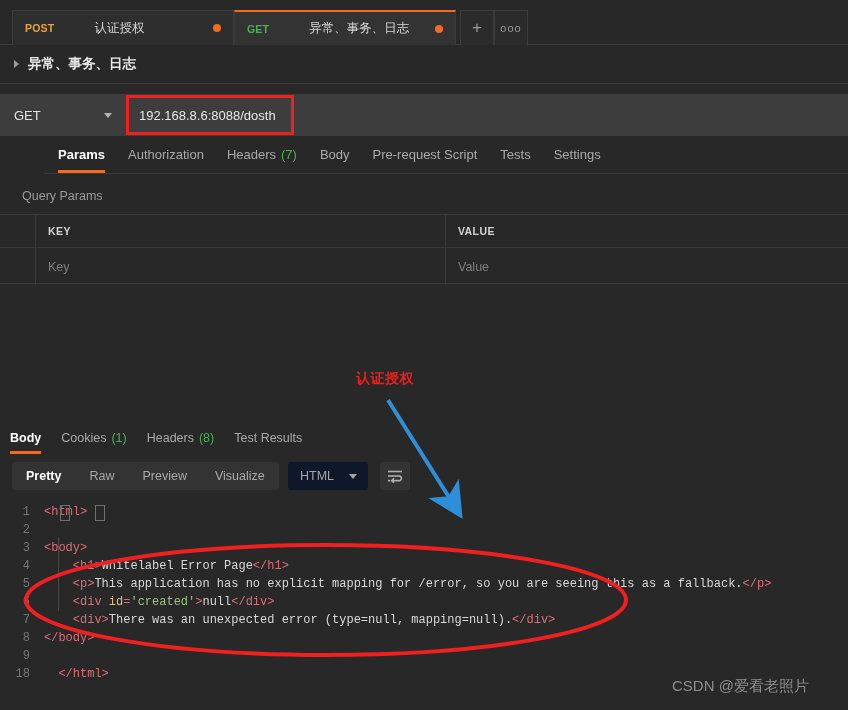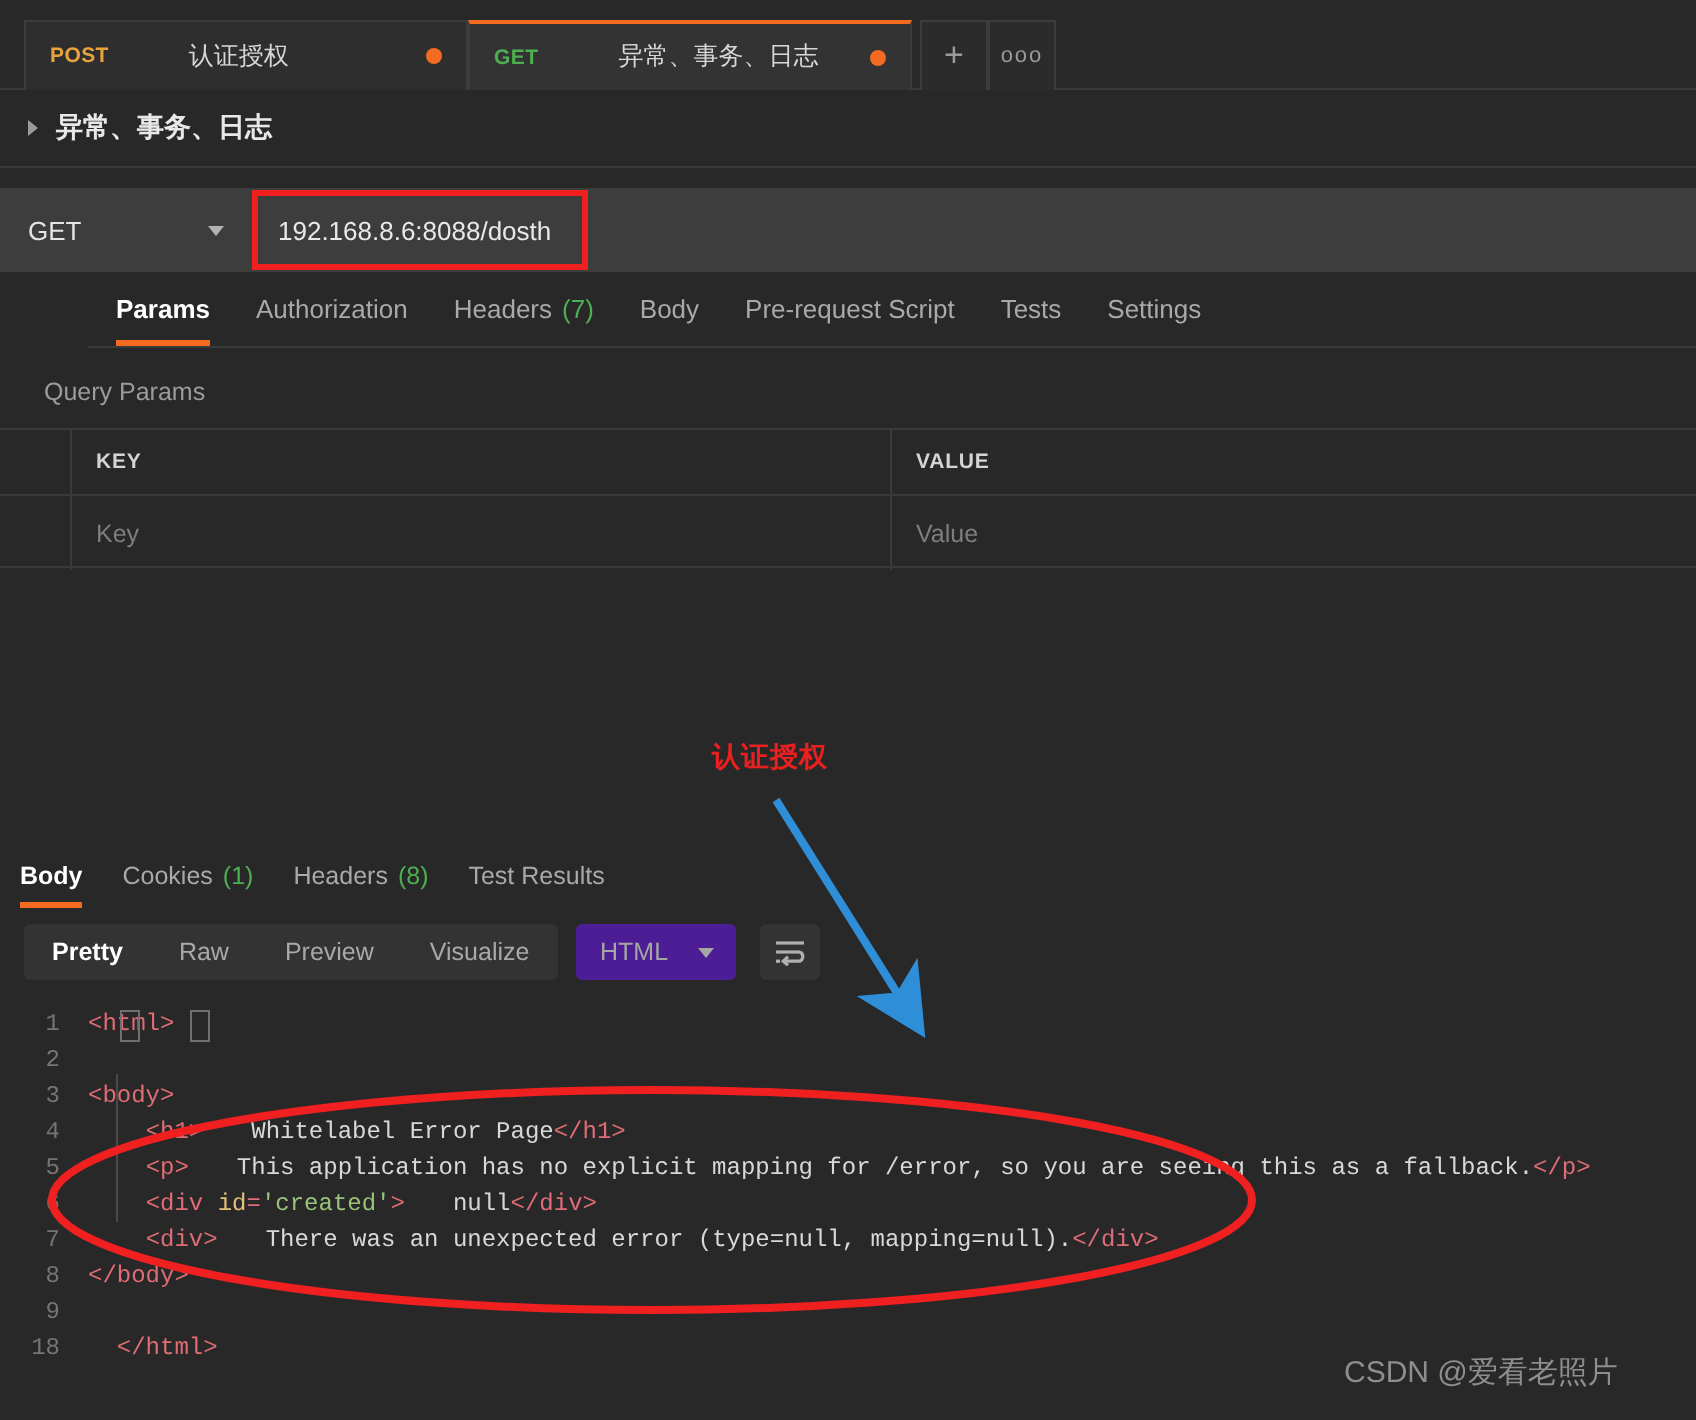--- a/index.html
+++ b/index.html
@@ -141,21 +141,21 @@
   .viewbar { position: absolute; left: 0; top: 462px; width: 848px; height: 36px; }
   .segs {
     position: absolute; left: 12px; top: 0; height: 28px;
     background: #333333; border-radius: 3px; display: flex; align-items: center;
   }
   .seg { padding: 0 14px; height: 28px; display: flex; align-items: center;
          color: #a9a9a9; font-size: 12.5px; }
   .seg.active { color: #ffffff; font-weight: bold; }
   .fmt {
     position: absolute; left: 288px; top: 0; width: 80px; height: 28px;
-    background: #4c1d95; border-radius: 3px;
+    background: #0f172a; border-radius: 3px;
     display: flex; align-items: center; padding-left: 12px;
     color: #a6a6a6; font-size: 12.5px;
   }
   .fmt .arrow {
     position: absolute; right: 11px; width: 0; height: 0;
     border-top: 5px solid #a6a6a6;
     border-left: 4px solid transparent; border-right: 4px solid transparent;
   }
   .wrapbtn {
     position: absolute; left: 380px; top: 0; width: 30px; height: 28px;
@@ -168,21 +168,21 @@
     position: absolute; left: 0; top: 503px; width: 848px; height: 200px;
     font-family: "Liberation Mono", "DejaVu Sans Mono", monospace;
     font-size: 12px; line-height: 18px;
   }
   .cline { display: flex; height: 18px; white-space: pre; }
   .ln { width: 44px; text-align: right; padding-right: 14px; color: #757575; }
   .ctext2 { color: #d0d0d0; }
   .tg { color: #e06c75; }
   .an { color: #e5c07b; }
   .av { color: #98c379; }
-  .txt { color: #d8d8d8; margin-left: 24px; }
+  .txt { color: #d8d8d8; }
   .gutline {
     position: absolute; left: 58px; top: 537px; width: 1px; height: 74px;
     background: #4a4a4a;
   }
   .sel1 {
     position: absolute; left: 60px; top: 505px; width: 10px; height: 16px;
     border: 1px solid #6f6f6f;
   }
   .sel2 {
     position: absolute; left: 95px; top: 505px; width: 10px; height: 16px;

